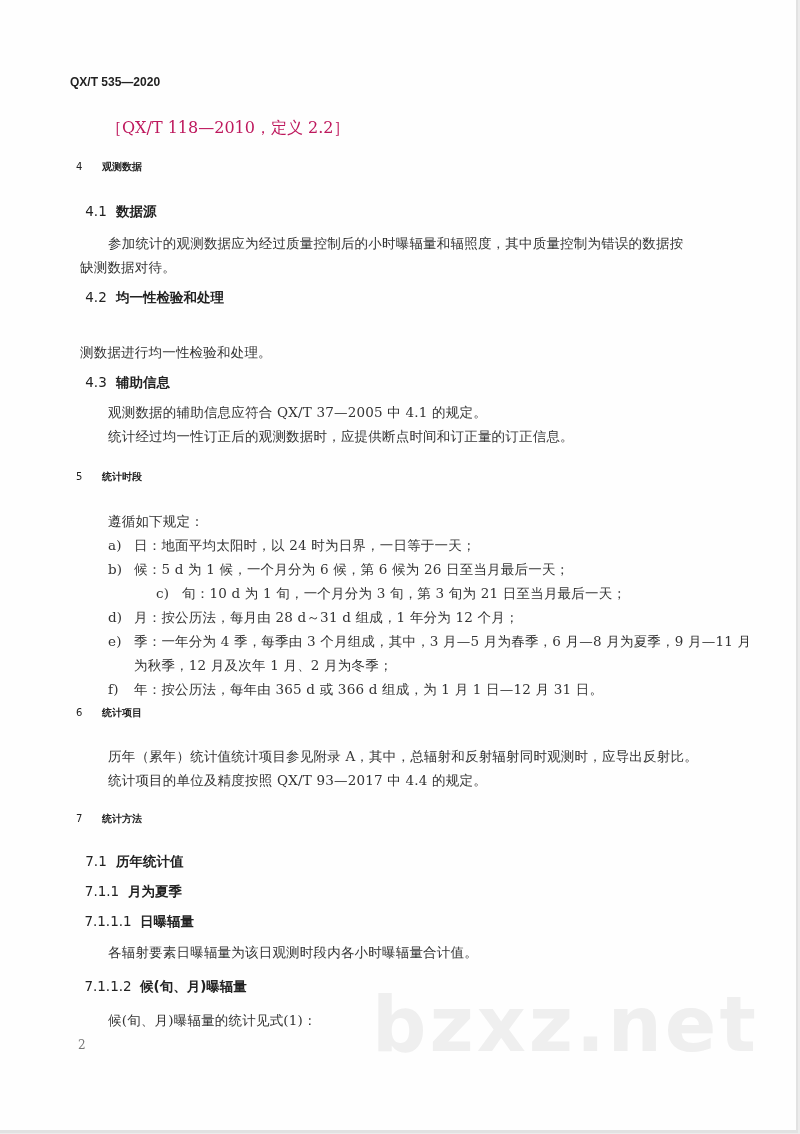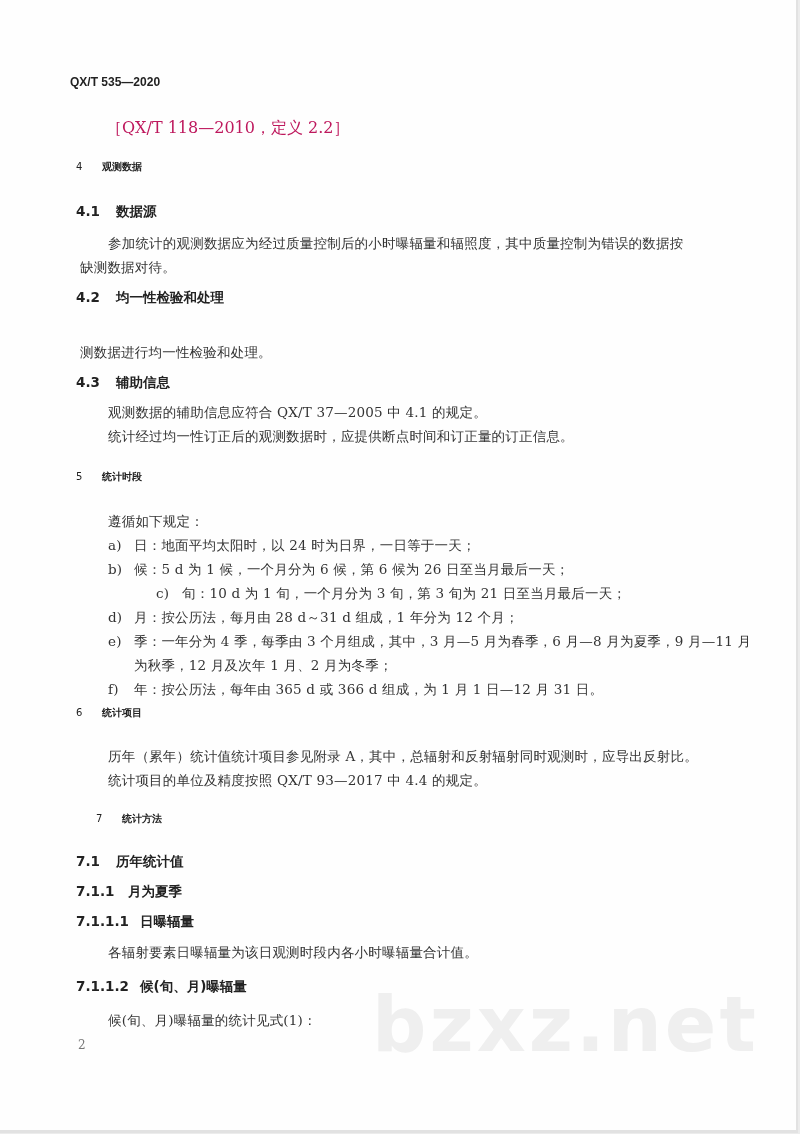--- a/index.html
+++ b/index.html
@@ -20,21 +20,21 @@
   .ref { font-size: 16px; color: #be185d; }
   .h1 {
     font-family: "DejaVu Sans", "Liberation Sans", sans-serif;
     font-weight: bold; font-size: 10px; color: #222;
   }
   .h1 .num { display: inline-block; font-weight: normal; }
   .h2 {
     font-family: "DejaVu Sans", "Liberation Sans", sans-serif;
     font-weight: bold; font-size: 13.5px; color: #222;
   }
-  .h2 .num { display: inline-block; font-weight: bold; }
+  .h2 .num { display: inline-block; font-weight: normal; text-align: center; }
   .p { font-size: 13.5px; color: #333; letter-spacing: 0.2px; }
   .li-marker { display: inline-block; width: 26px; }
   .pageno { font-size: 12px; color: #777; }
   .watermark {
     font-family: "DejaVu Sans", "Liberation Sans", sans-serif;
     font-weight: bold; font-size: 76px; color: #efefef; letter-spacing: 3px;
   }
 </style>
 </head>
 <body>
@@ -90,21 +90,21 @@
   <div class="abs p" style="left:108px; top:681px;">
     <span class="li-marker">f)</span><span>年：按公历法，每年由 365 d 或 366 d 组成，为 1 月 1 日—12 月 31 日。</span>
   </div>
 
   <div class="abs h1" style="left:76px; top:706px;">
     <span class="num" style="width:26px;">6</span><span>统计项目</span>
   </div>
   <div class="abs p" style="left:108px; top:748px;">历年（累年）统计值统计项目参见附录 A，其中，总辐射和反射辐射同时观测时，应导出反射比。</div>
   <div class="abs p" style="left:108px; top:772px;">统计项目的单位及精度按照 QX/T 93—2017 中 4.4 的规定。</div>
 
-  <div class="abs h1" style="left:76px; top:812px;margin-left:20px;">
+  <div class="abs h1" style="left:76px; top:812px;">
     <span class="num" style="width:26px;">7</span><span>统计方法</span>
   </div>
 
   <div class="abs h2" style="left:76px; top:853px;">
     <span class="num" style="width:40px;">7.1</span><span>历年统计值</span>
   </div>
 
   <div class="abs h2" style="left:76px; top:883px;">
     <span class="num" style="width:52px;">7.1.1</span><span>月为夏季</span>
   </div>

